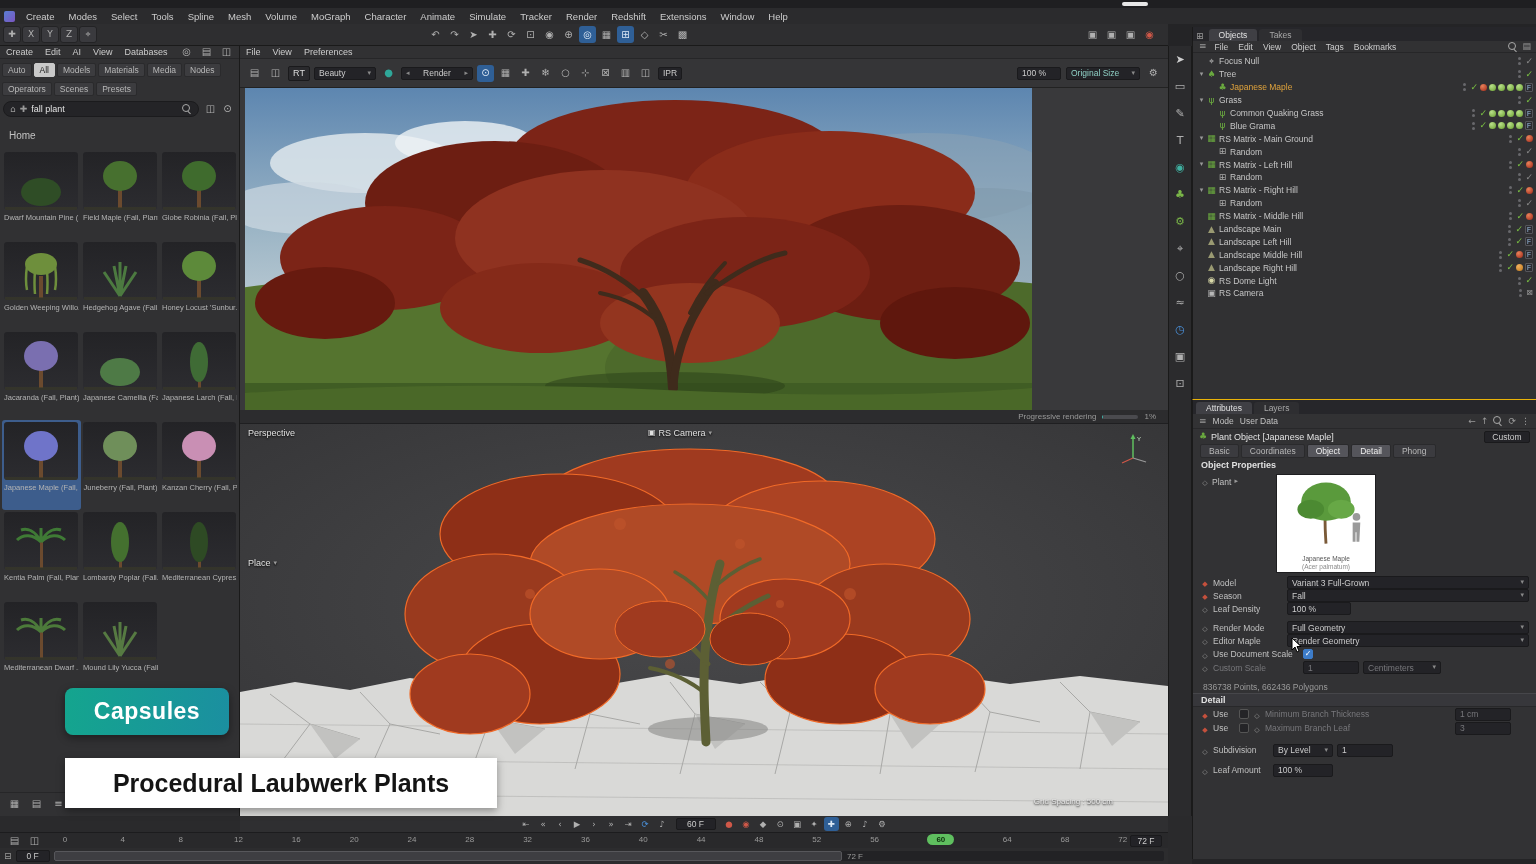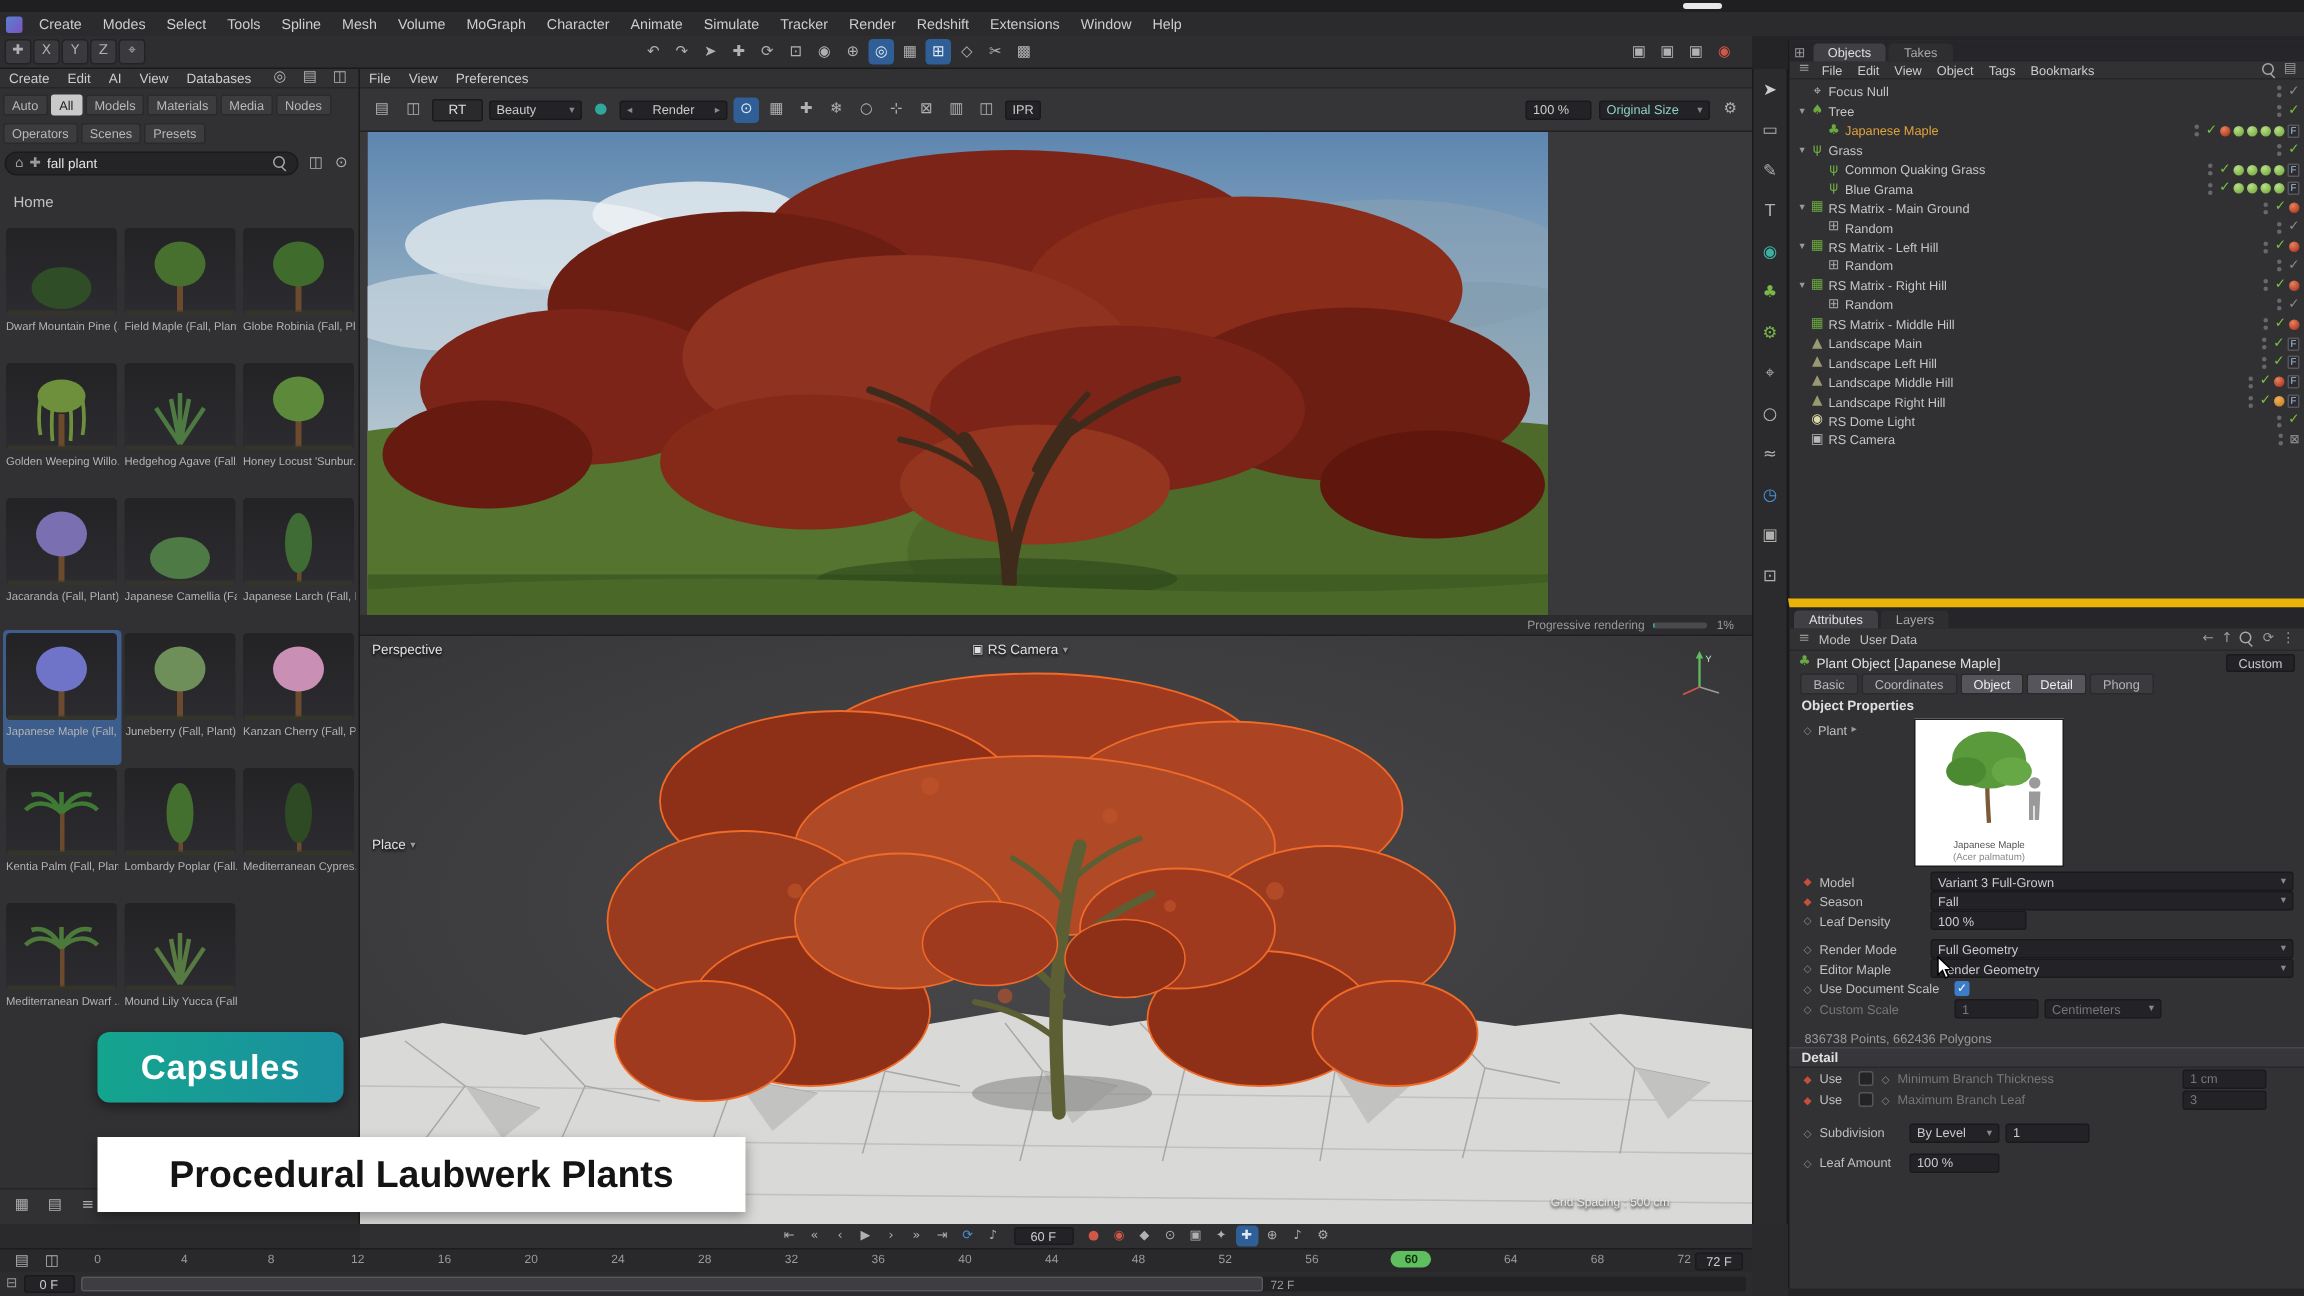--- a/index.html
+++ b/index.html
@@ -47,21 +47,21 @@
 #plants-title{left:65px;top:758px;width:432px;height:50px;z-index:40;background:#fff;display:flex;align-items:center;justify-content:center;box-shadow:0 3px 8px rgba(0,0,0,.35)}
 #plants-title span{color:#141414;font-weight:bold;font-size:25px}
 
 #center-menu{left:240px;top:46px;width:928px;height:13px;background:#313133;border-bottom:1px solid #262628;display:flex;align-items:center}
 #center-menu .mi{font-size:9px;padding:0 6px}
 #render-toolbar{left:240px;top:59px;width:928px;height:29px;background:#353537;border-bottom:1px solid #222;display:flex;align-items:center;gap:4px;padding:0 6px}
 .fld{background:#232327;border:1px solid #1a1a1c;border-radius:2px;height:13px;font-size:8.5px;color:#cycle;color:#cccccc;display:inline-flex;align-items:center;padding:0 4px;white-space:nowrap}
 .fld.dd{justify-content:space-between}
 .fld .caret{color:#8a8a8a;font-size:7px;margin-left:4px}
 .grow{flex:1}
-#rt-btn{width:34px;height:15px;background:#2a2a2d;border:1px solid #1a1a1c;border-radius:2px;display:flex;align-items:center;justify-content:center;font-weight:normal;font-size:9px;color:#ddd}
+#rt-btn{width:22px;height:15px;background:#2a2a2d;border:1px solid #1a1a1c;border-radius:2px;display:flex;align-items:center;justify-content:center;font-weight:normal;font-size:9px;color:#ddd}
 #rv-right{margin-left:auto;display:flex;align-items:center;gap:5px}
 #render-area{left:240px;top:88px;width:928px;height:322px;background:#39393b}
 #render-img{position:absolute;left:5px;top:0}
 #progressive{left:240px;top:410px;width:928px;height:14px;background:#2c2c2e;border-bottom:1px solid #1f1f21;display:flex;align-items:center;justify-content:flex-end;gap:6px;padding-right:12px}
 #progressive .lab{font-size:8px;color:#9a9a9a}
 #prog-track{width:36px;height:4px;background:#4a4a4e;border-radius:2px;overflow:hidden}
 #prog-fill{width:2%;height:100%;background:#3fb5a8}
 #viewport{left:240px;top:424px;width:928px;height:392px;overflow:hidden}
 .vp-label{position:absolute;font-size:9px;color:#e0e0e0;text-shadow:0 1px 2px #000;display:flex;align-items:center;gap:3px}
 #grid-spacing{position:absolute;right:55px;bottom:10px;font-size:8px;color:#e8e8e8;text-shadow:0 1px 2px #000}
@@ -101,21 +101,21 @@
 .om-right{position:absolute;right:3px;display:flex;align-items:center;gap:2px}
 .om-dots{display:flex;flex-direction:column;gap:2px;margin-right:2px}
 .om-dots i{width:3px;height:3px;border-radius:50%;background:#68686c}
 .om-check{font-size:9px}
 .om-mat{width:7px;height:7px;border-radius:50%;background:radial-gradient(circle at 35% 30%,#b9e08a,#6aa030);flex:none}
 .om-mat.redm{background:radial-gradient(circle at 35% 30%,#e8825a,#a02818)}
 .om-mat.orangem{background:radial-gradient(circle at 35% 30%,#f0b060,#c07818)}
 .om-badge{font-size:6.5px;color:#9fc3e8;border:1px solid #55555a;background:#2c2c30;padding:0 1px;border-radius:1px;line-height:7px;height:9px;display:flex;align-items:center}
 .om-xbox{font-size:8px;color:#9a9a9a}
 
-#attributes{left:1192px;top:399px;width:344px;height:460px;background:#323234;border-left:1px solid #1a1a1a;border-top:6px solid #eab308}
+#attributes{left:1192px;top:399px;width:344px;height:460px;background:#323234;border-left:1px solid #1a1a1a;border-top:1px solid #eab308}
 #attr-tabs{height:14px;background:#26262a;display:flex;align-items:end;gap:2px;padding-left:3px}
 #attr-mode{height:15px;display:flex;align-items:center;gap:6px;padding:0 6px;border-bottom:1px solid #28282a}
 #attr-mode .lab{font-size:8.5px;color:#c2c2c2}
 #attr-mode .right{margin-left:auto;display:flex;gap:5px;align-items:center}
 #attr-title{height:15px;display:flex;align-items:center;gap:4px;padding:0 6px}
 #attr-title .t{font-size:9px;color:#e2e2e2;white-space:nowrap}
 #custom-btn{margin-left:auto;width:46px;height:12px;justify-content:center}
 #sect-tabs{height:14px;display:flex;gap:2px;align-items:center;padding-left:7px}
 .stab{font-size:8.5px;padding:1px 8px;background:#3b3b3f;border:1px solid #2a2a2c;border-radius:2px;color:#b8b8b8}
 .stab.active{background:#55555b;color:#eee}

